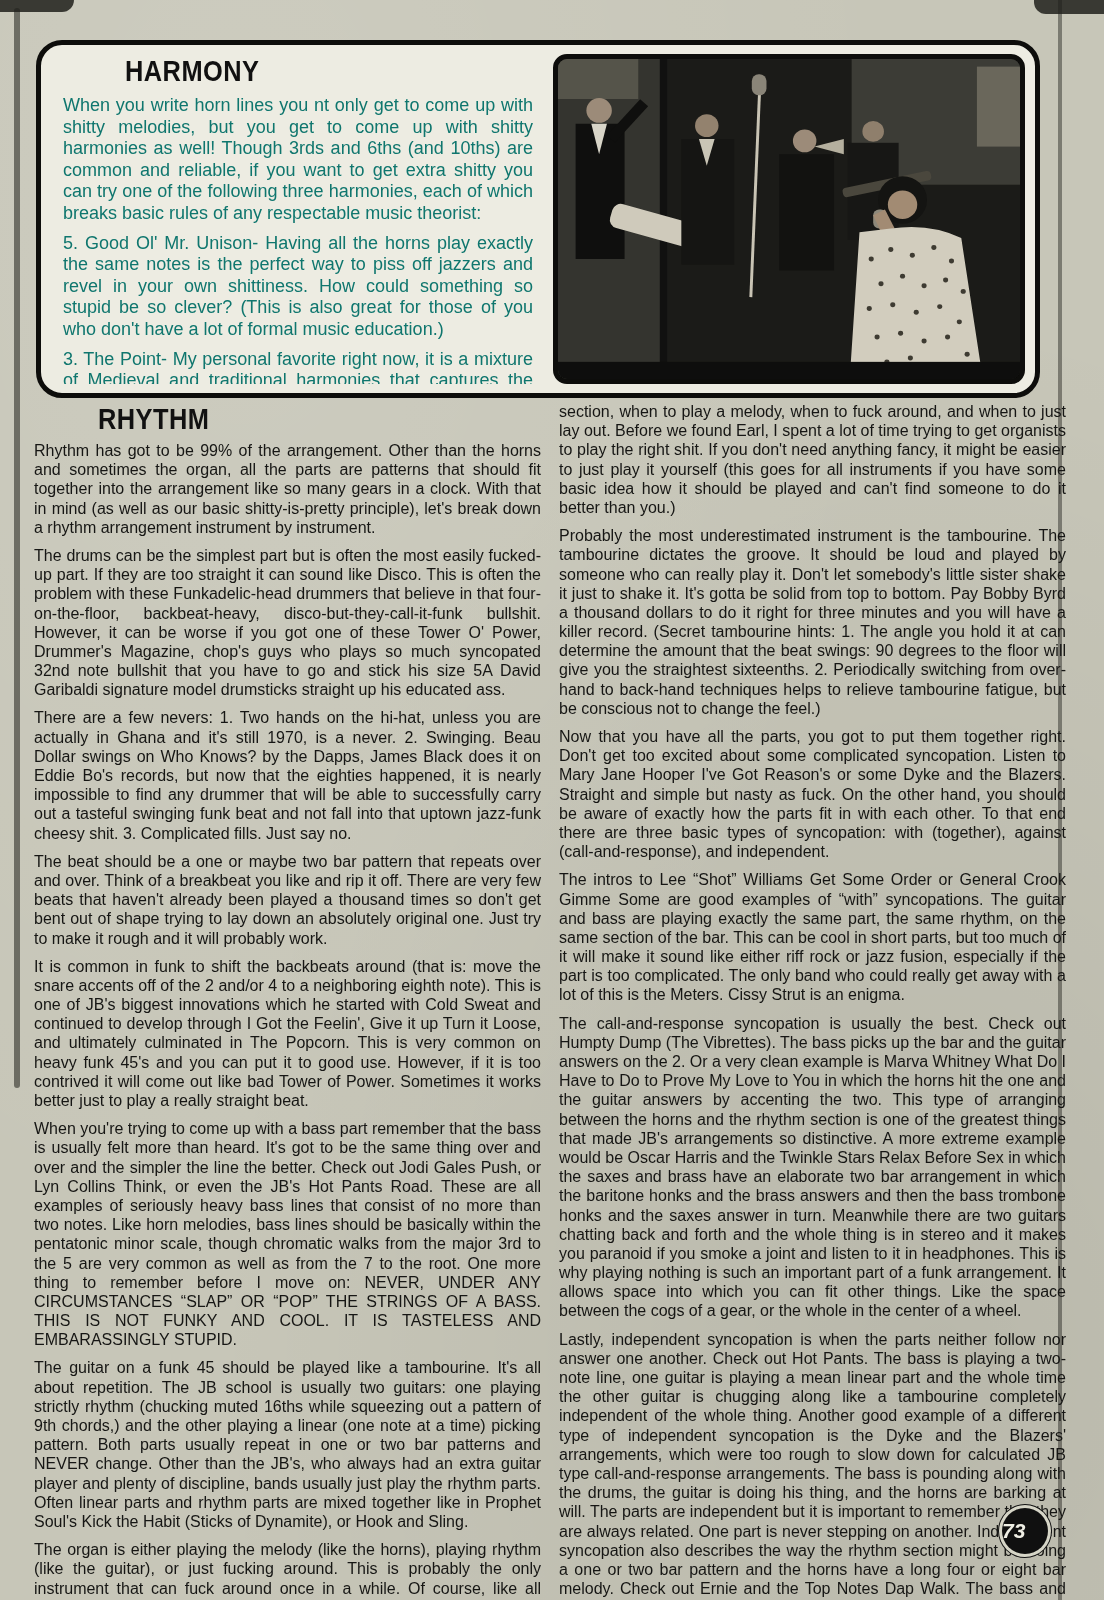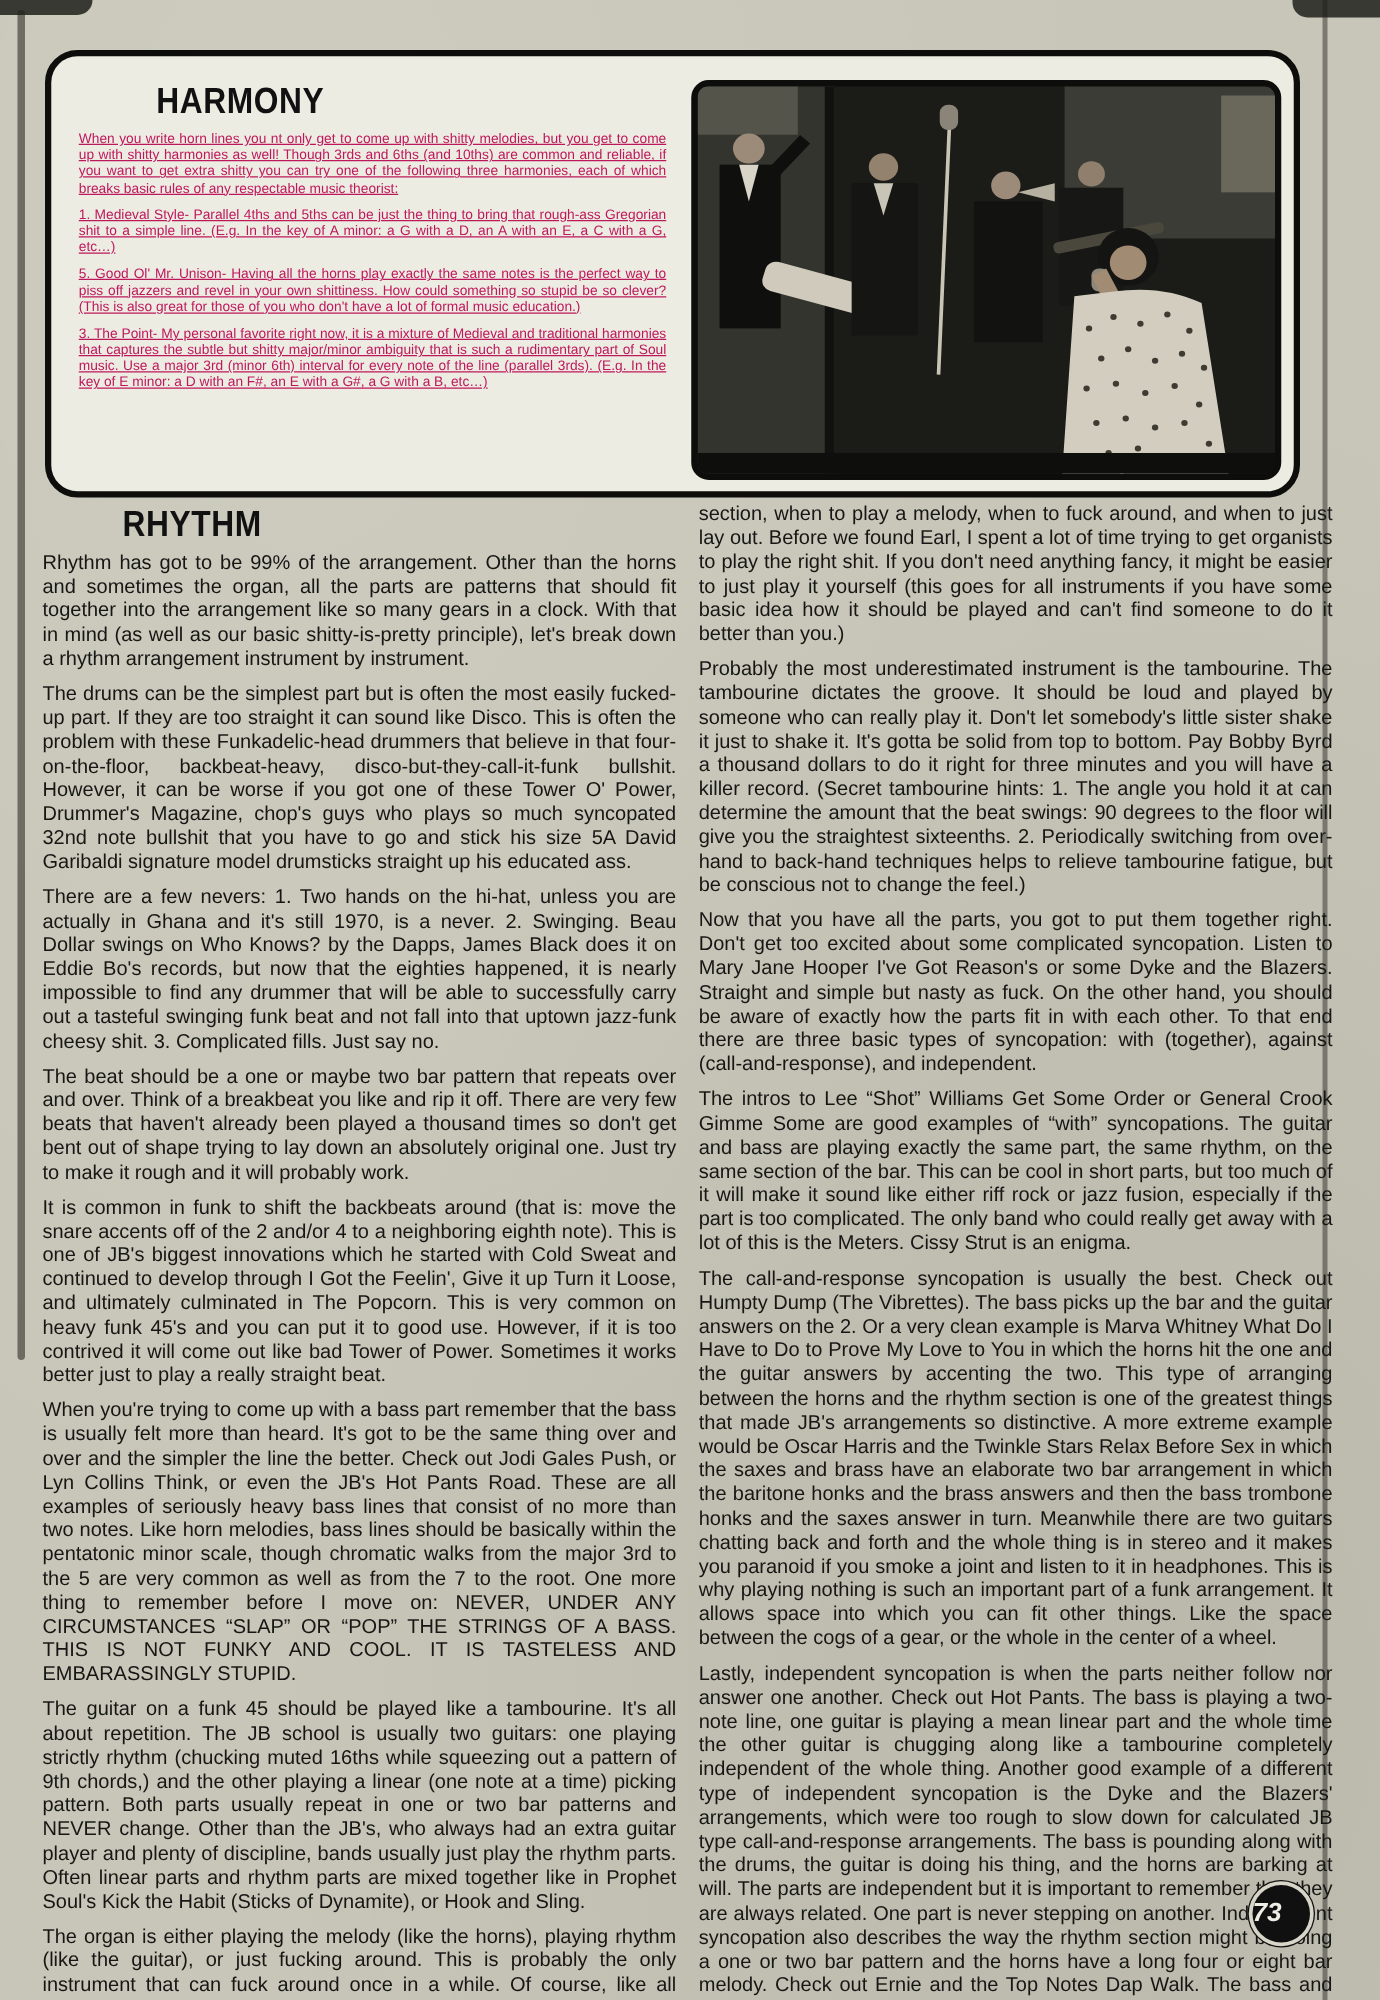--- a/index.html
+++ b/index.html
@@ -26,38 +26,37 @@
   .artifact-right-strip { right:42px; top:0; width:4px; height:1600px; opacity:.45; }
 
   
   .harmony-box {
     position:absolute; left:36px; top:40px;
     width:1004px; height:358px;
     background:#edece2;
     border:5px solid #0d0d0b;
     border-radius:26px;
     display:flex; gap:14px;
-    padding:19px 10px 9px 16px;
+    padding:9px 10px 9px 16px;
   }
   .harmony-text { flex:1; padding:0 6px 0 6px; overflow:hidden; }
   .section-title {
     font-weight:bold;
     font-size:27px;
     letter-spacing:.5px;
     color:#111;
     transform:scaleX(.94) scaleY(1.08);
     transform-origin:left center;
   }
   .harmony-text .section-title { margin:2px 0 8px 62px; }
   .harmony-text .para {
-    font-size:11px; line-height:1.2;
+    font-size:18px; line-height:1.2;
     text-align:justify;
     margin-bottom:8px;
-    color:#be185d;
-    text-decoration:underline;
+    color:#0f766e;
   }
   .photo-frame {
     width:472px; align-self:stretch;
     border:5px solid #0d0d0b;
     border-radius:14px;
     overflow:hidden;
     background:#141412;
     flex:none;
   }
   .photo-frame svg { display:block; width:100%; height:100%; }
@@ -95,21 +94,20 @@
   <div class="artifact artifact-tl"></div>
   <div class="artifact artifact-tr"></div>
   <div class="artifact artifact-left-strip"></div>
   <div class="artifact artifact-right-strip"></div>
 
   <div class="harmony-box">
     <div class="harmony-text">
       <h1 class="section-title">HARMONY</h1>
       <div>
           <p class="para">When you write horn lines you nt only get to come up with shitty melodies, but you get to come up with shitty harmonies as well! Though 3rds and 6ths (and 10ths) are common and reliable, if you want to get extra shitty you can try one of the following three harmonies, each of which breaks basic rules of any respectable music theorist:</p>
-          <p class="para">1.  Medieval Style- Parallel 4ths and 5ths can be just the thing to bring that rough-ass Gregorian shit to a simple line.  (E.g.  In the key of A minor:  a G with a D, an A with an E, a C with a G, etc…)</p>
           <p class="para">5.  Good Ol' Mr. Unison- Having all the horns play exactly the same notes is the perfect way to piss off jazzers and revel in your own shittiness.  How could something so stupid be so clever? (This is also great for those of you who don't have a lot of formal music education.)</p>
           <p class="para">3.  The Point- My personal favorite right now, it is a mixture of Medieval and traditional harmonies that captures the subtle but shitty major/minor ambiguity that is such a rudimentary part of Soul music.  Use a major 3rd (minor 6th) interval for every note of the line (parallel 3rds).  (E.g.  In the key of E minor:  a D with an F#, an E with a G#, a G with a B, etc…)</p>
         </div>
     </div>
     <div class="photo-frame">
       <svg viewBox="0 0 472 336" preserveAspectRatio="none">
         <rect width="472" height="336" fill="#1b1b18"></rect>
         <rect x="0" y="0" width="112" height="336" fill="#34342f"></rect>
         <rect x="0" y="0" width="82" height="42" fill="#55544a"></rect>
         <rect x="300" y="0" width="172" height="132" fill="#3c3c36"></rect>

